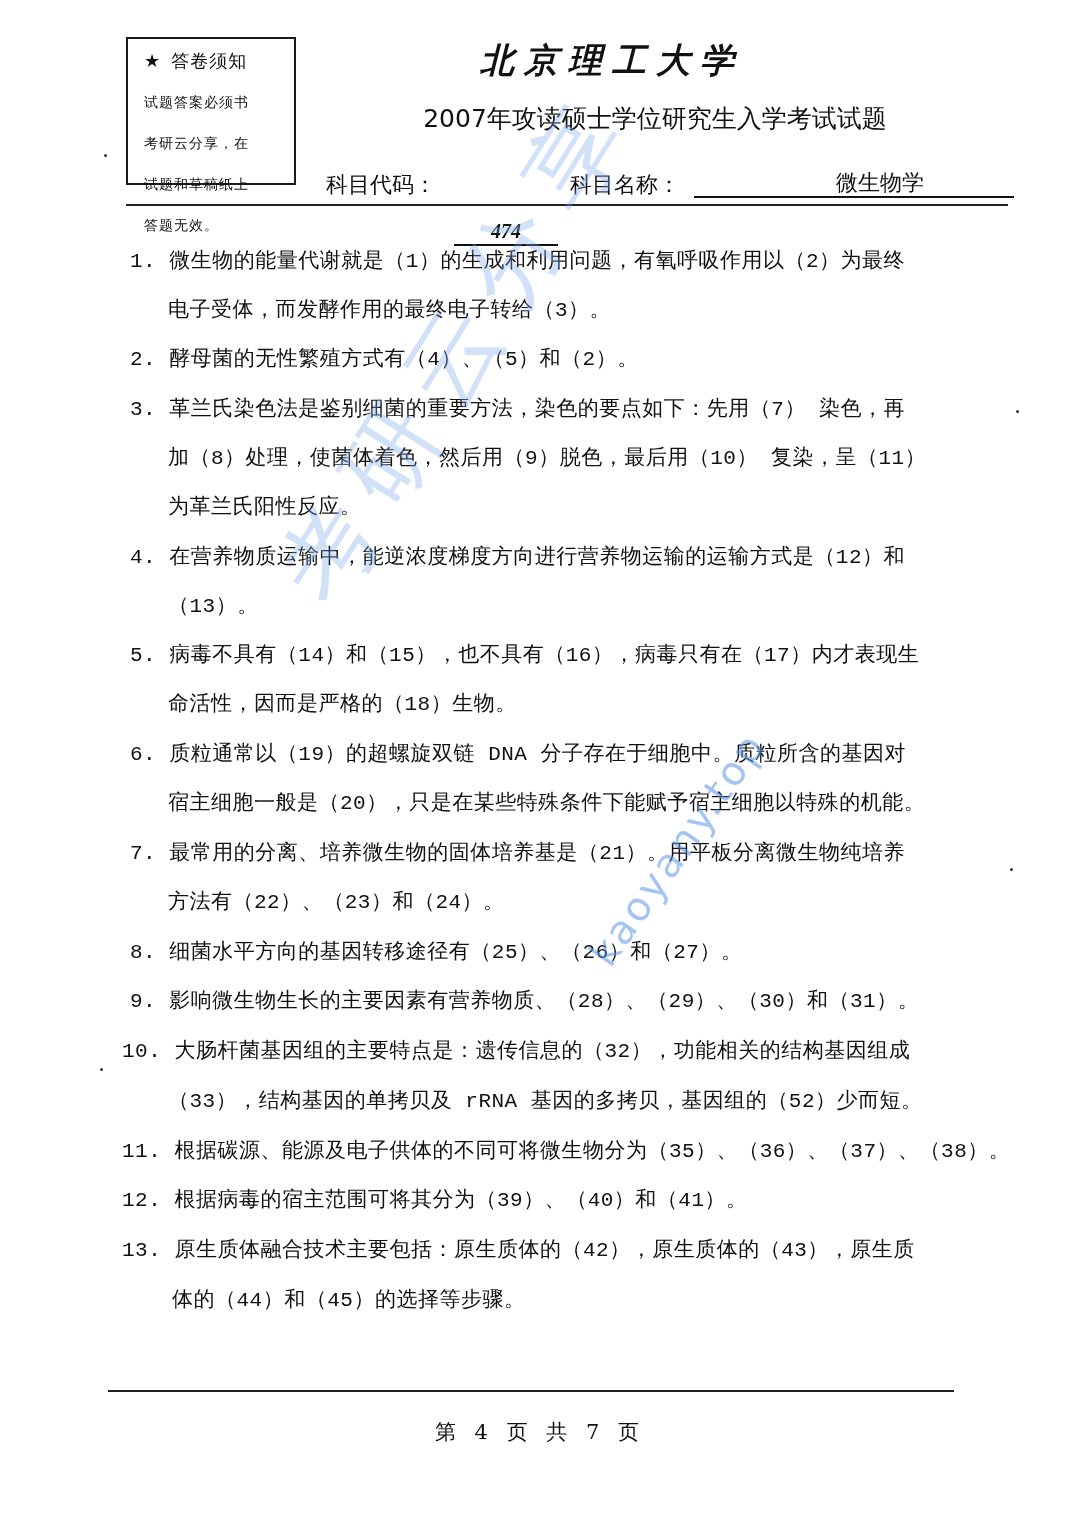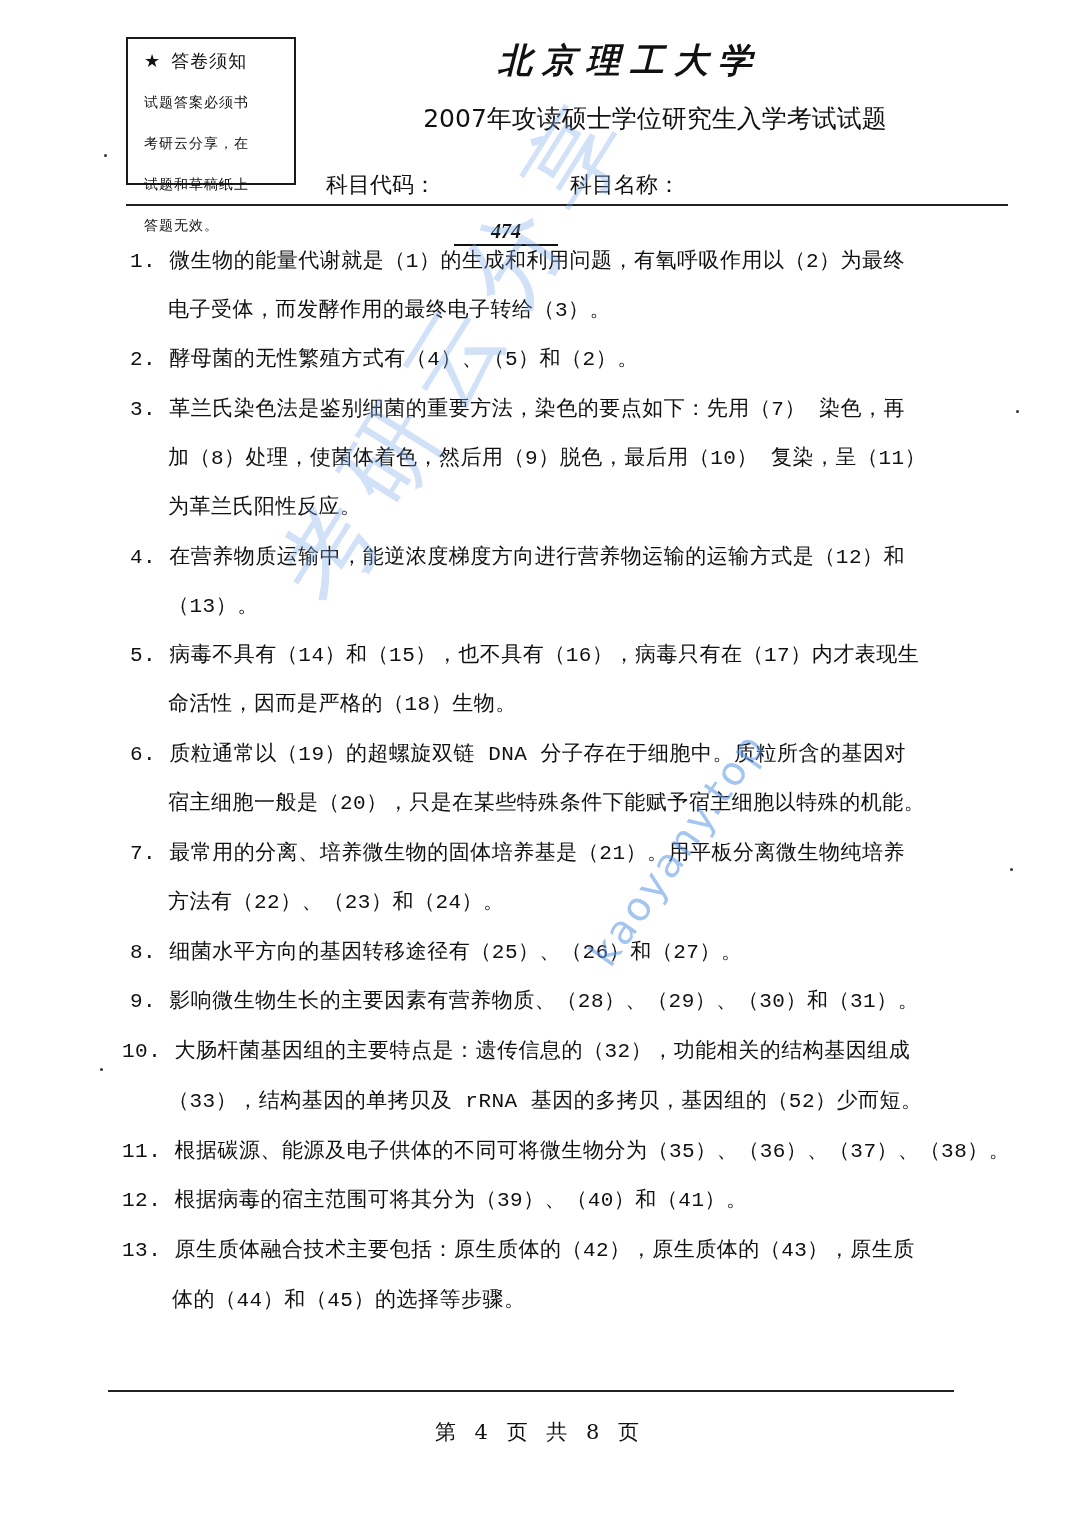--- a/index.html
+++ b/index.html
@@ -11,21 +11,21 @@
   .notice-box {
     position: absolute; left: 126px; top: 37px; width: 170px; height: 148px;
     border: 2px solid #1a1a1a; box-sizing: border-box; padding: 10px 16px 6px 16px;
     font-family: "DejaVu Serif", "Liberation Serif", serif;
   }
   .notice-title { font-size: 18px; line-height: 24px; margin-bottom: 2px; letter-spacing: 1px; }
   .notice-title .star { font-size: 18px; margin-right: 10px; }
   .notice-line { font-size: 14px; line-height: 24px; letter-spacing: 1px; white-space: nowrap; margin-top: 17px; }
 
   .univ-name {
-    position: absolute; left: 480px; top: 38px; width: 300px; text-align: center;
+    position: absolute; left: 480px; top: 38px; width: 300px; 
     font-family: "DejaVu Serif", "Liberation Serif", serif; font-weight: bold;
     font-size: 34px; letter-spacing: 10px; font-style: italic;
   }
   .exam-title {
     position: absolute; left: 370px; top: 102px; width: 570px; text-align: center;
     font-size: 25px; letter-spacing: 0px;
   }
   .subject-row {
     position: absolute; left: 326px; top: 168px; width: 690px; height: 34px;
     font-size: 22px; white-space: nowrap;
@@ -85,20 +85,21 @@
   <div class="notice-line">答题无效。</div>
 </div>
 
 <div class="univ-name">北京理工大学</div>
 <div class="exam-title">2007年攻读硕士学位研究生入学考试试题</div>
 
 <div class="subject-row">
   <span class="lbl" style="left:0">科目代码：</span>
   <span class="code">474</span>
   <span class="lbl" style="left:244px">科目名称：</span>
+  <span class="name">微生物学</span>
 </div>
 <div class="header-rule"></div>
 
 <div class="questions">
 
   <div class="q-line" style="left:8px; top:3px">
     <span>1.</span>
     <span>微生物的能量代谢就是（1）的生成和利用问题，有氧呼吸作用以（2）为最终</span>
   </div>
   <div class="q-line" style="left:46px; top:52px">电子受体，而发酵作用的最终电子转给（3）。</div>
@@ -174,13 +175,13 @@
 
 <div class="watermark-cn">考研云分享</div>
 <div class="watermark-en">kaoyany.top</div>
 
 <div class="speck" style="left:104px; top:154px"></div>
 <div class="speck" style="left:1016px; top:410px"></div>
 <div class="speck" style="left:1010px; top:868px"></div>
 <div class="speck" style="left:100px; top:1068px"></div>
 
 <div class="footer-rule"></div>
-<div class="page-num">第 4 页 共 8 页</div>
+<div class="page-num">第 4 页 共 7 页</div>
 
 </body></html>

